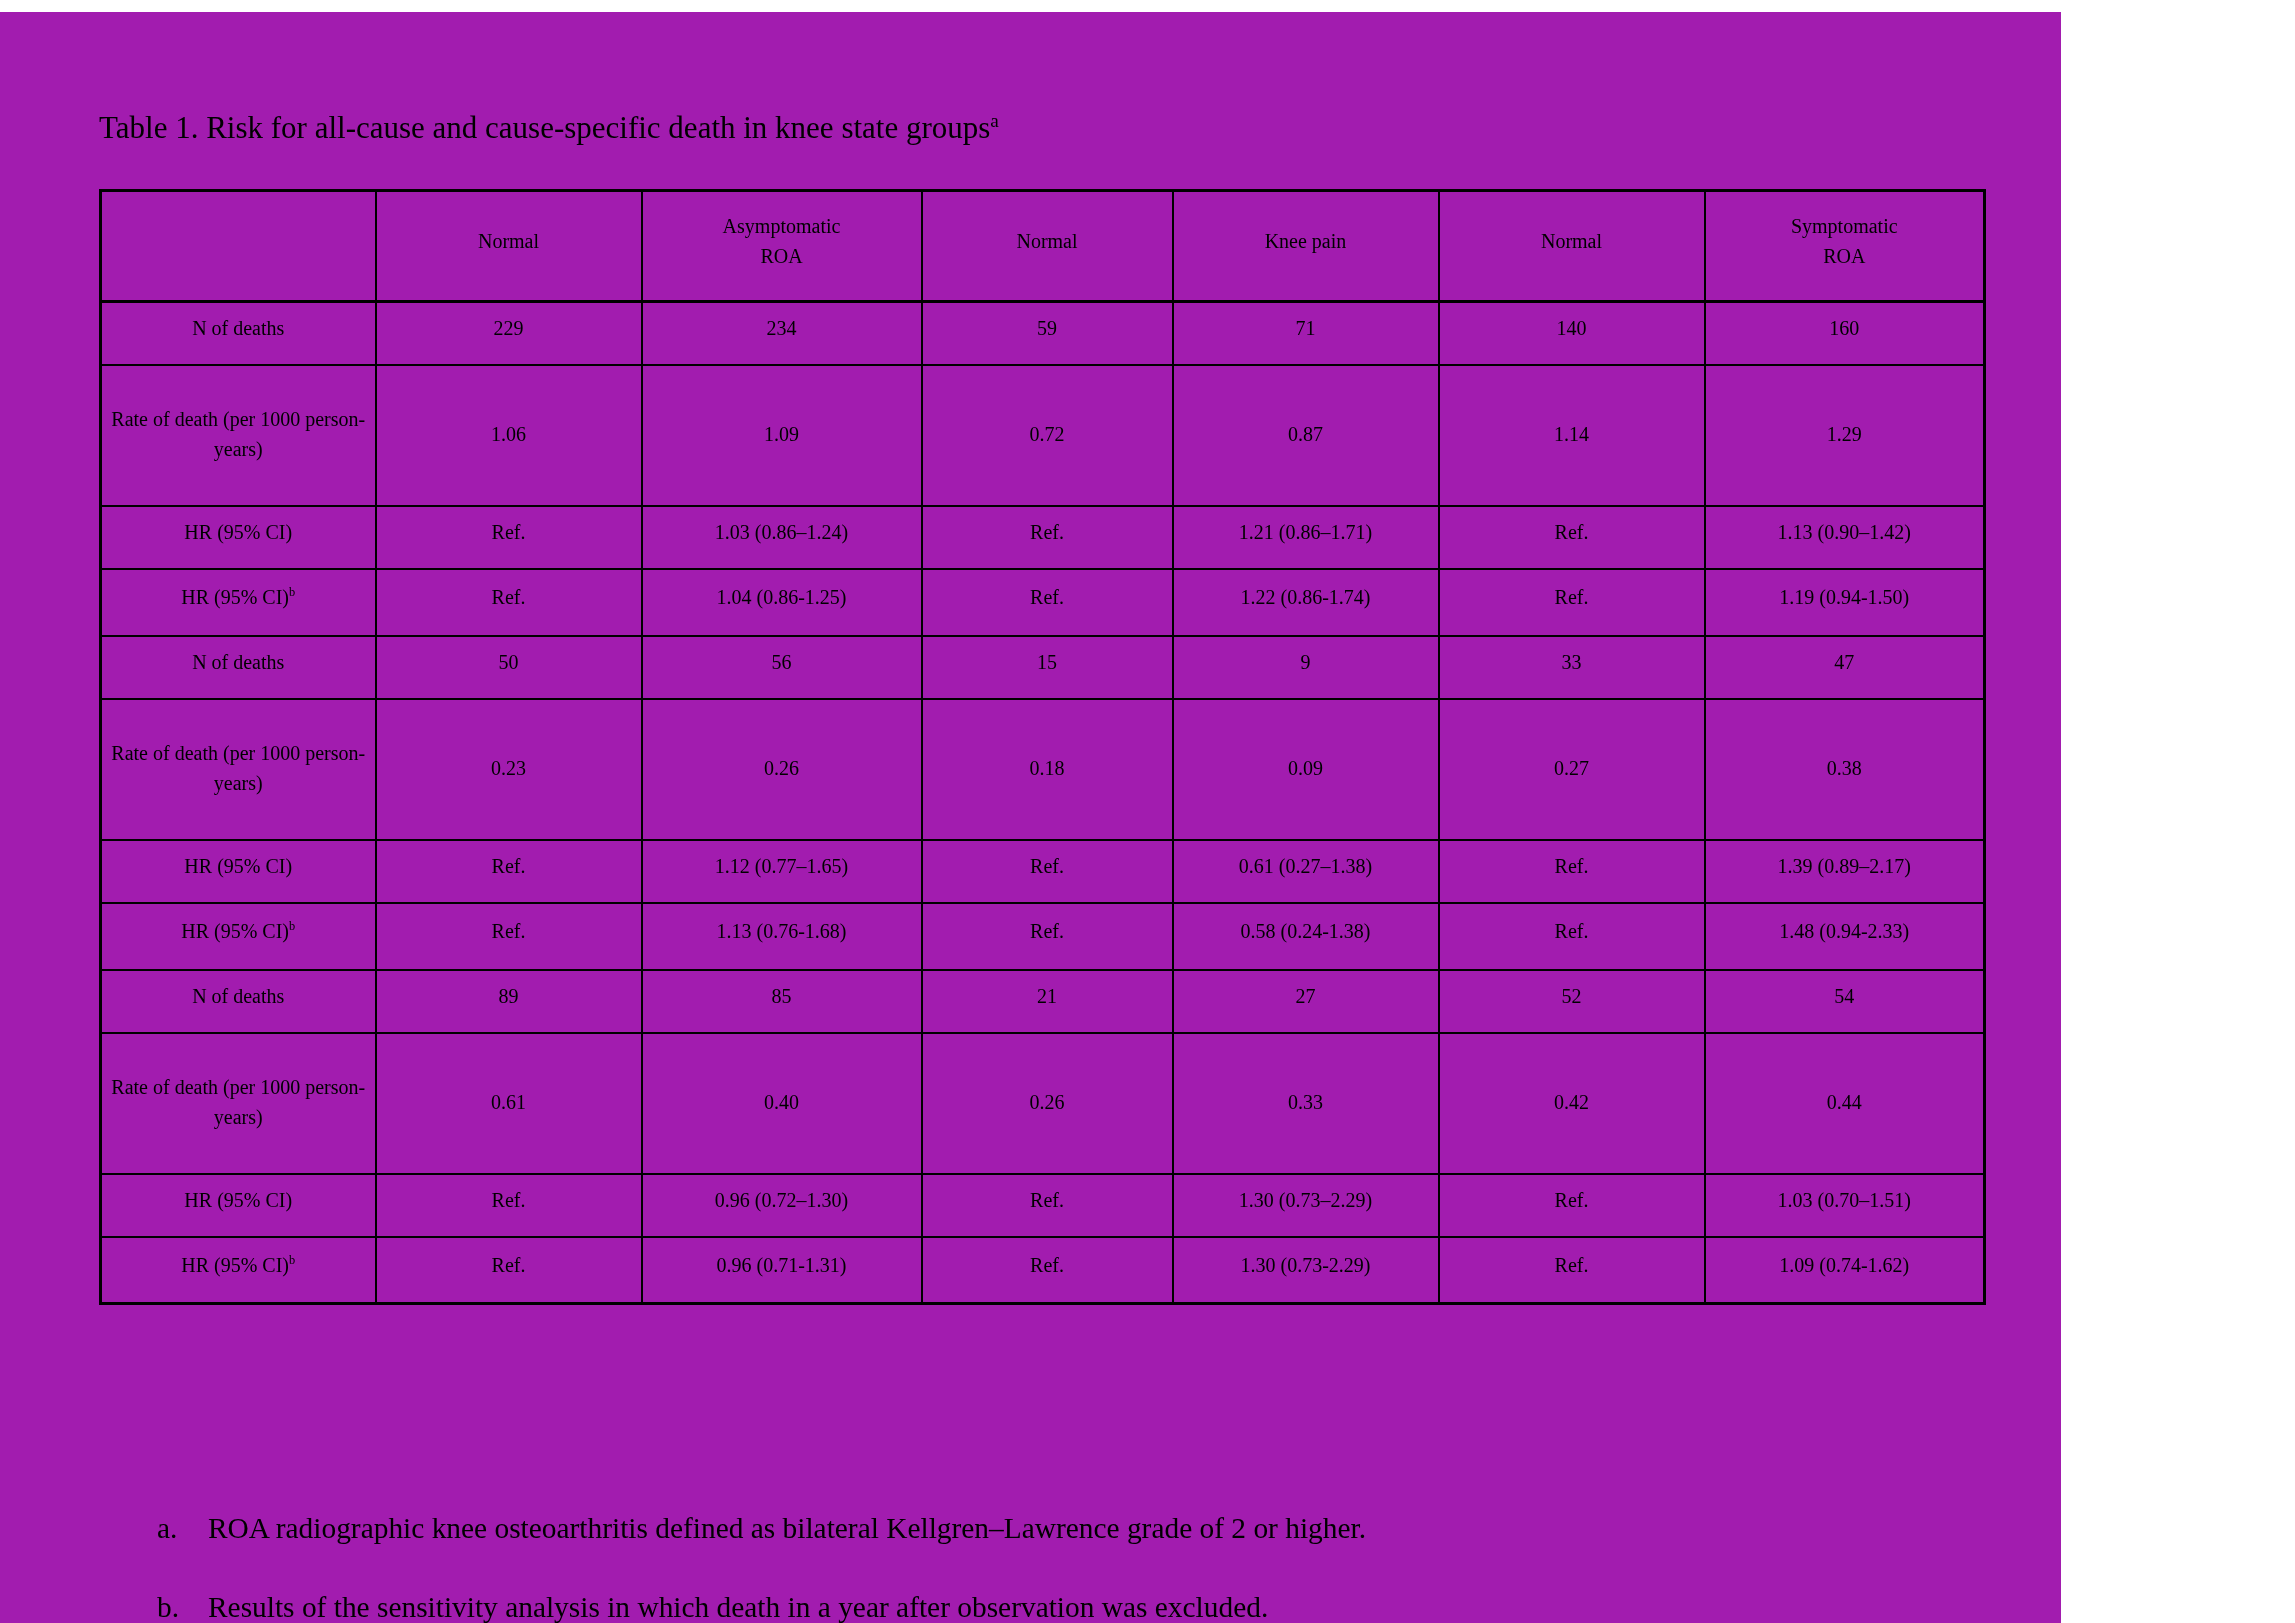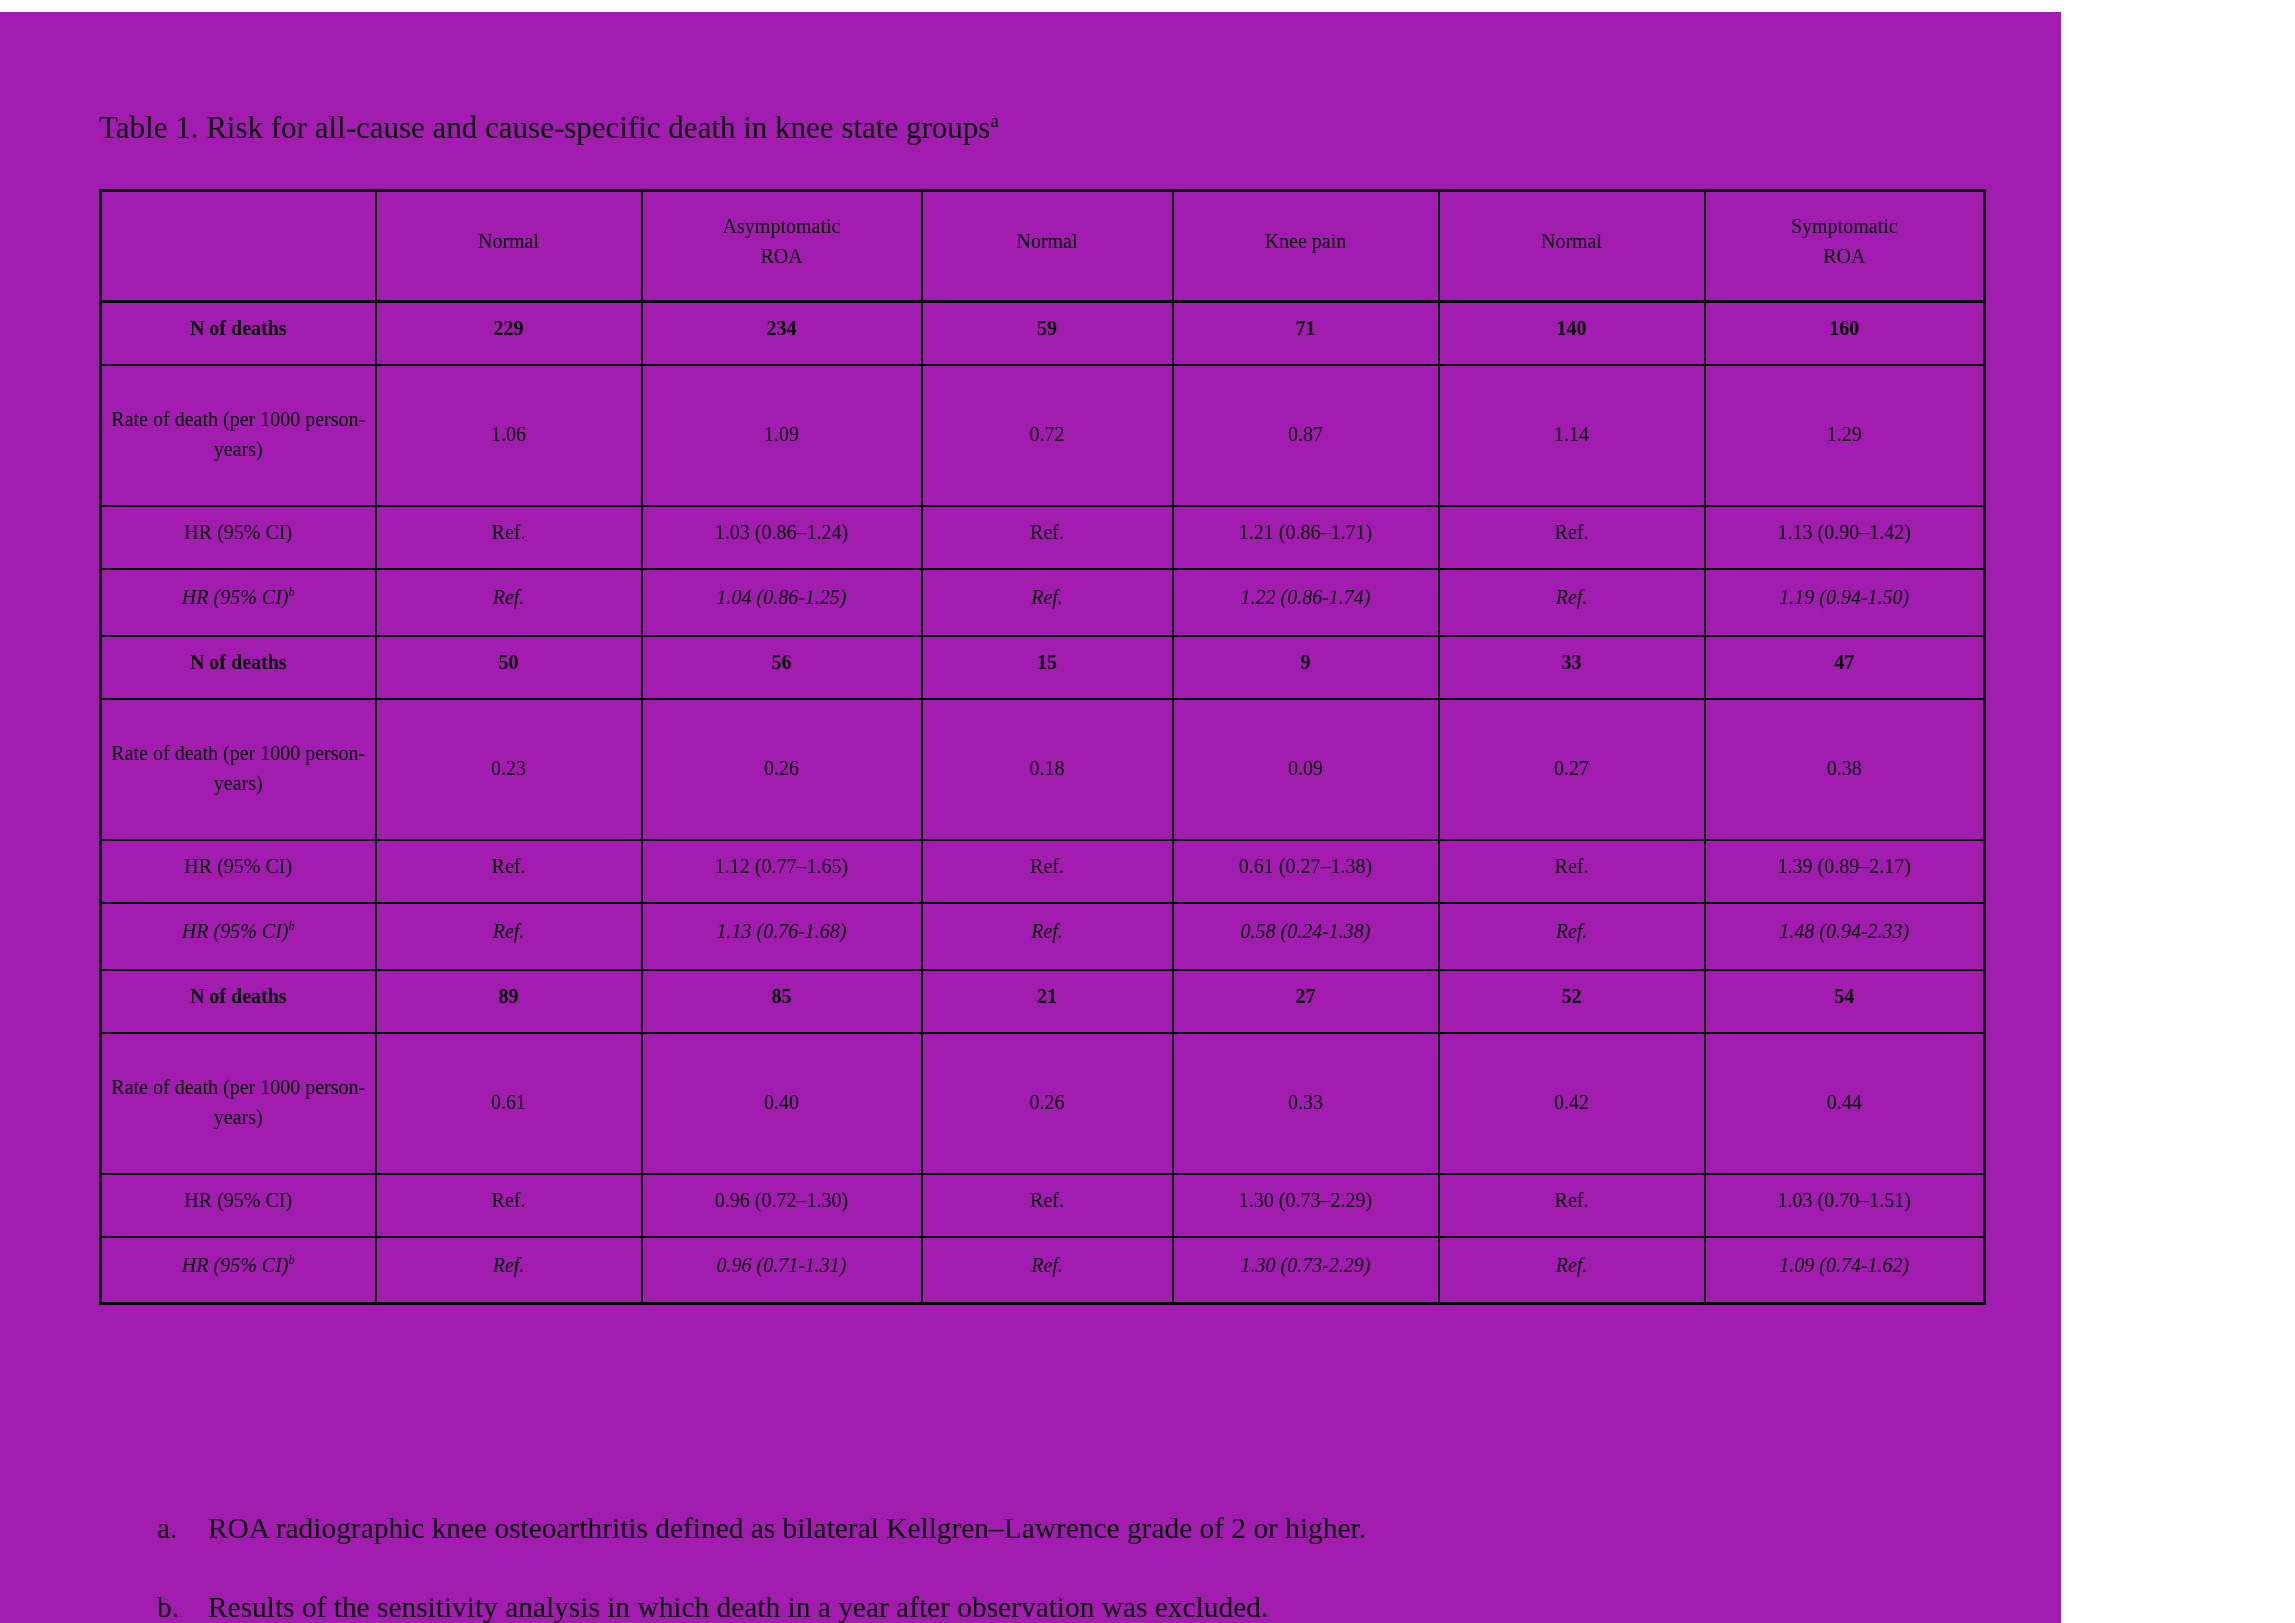--- a/index.html
+++ b/index.html
@@ -62,24 +62,24 @@
     height: 111px;
     border-bottom-width: 3.9px;
   }
   tr.section-row td {
     height: 59px;
     border-top-width: 3.9px;
     border-bottom-width: 3.9px;
     font-weight: bold;
     padding: 3.9px 7.9px 11.8px 7.9px;
   }
-  tr.row-n td    { height: 63px; font-weight: bold; }
+  tr.row-n td    { height: 63px; }
   tr.row-rate td { height: 141px; padding: 5.2px 7.9px 7.9px 7.9px; }
   tr.row-hr td   { height: 63px; }
-  tr.row-hrb td  { height: 67px; font-style: italic; }
+  tr.row-hrb td  { height: 67px; }
   .hdr-line { display: block; }
   .footnote {
     position: absolute;
     left: 157px;
     font-size: 29.4px;
     line-height: 1.3;
     display: grid;
     grid-template-columns: 51px auto;
     width: 1898px;
   }

